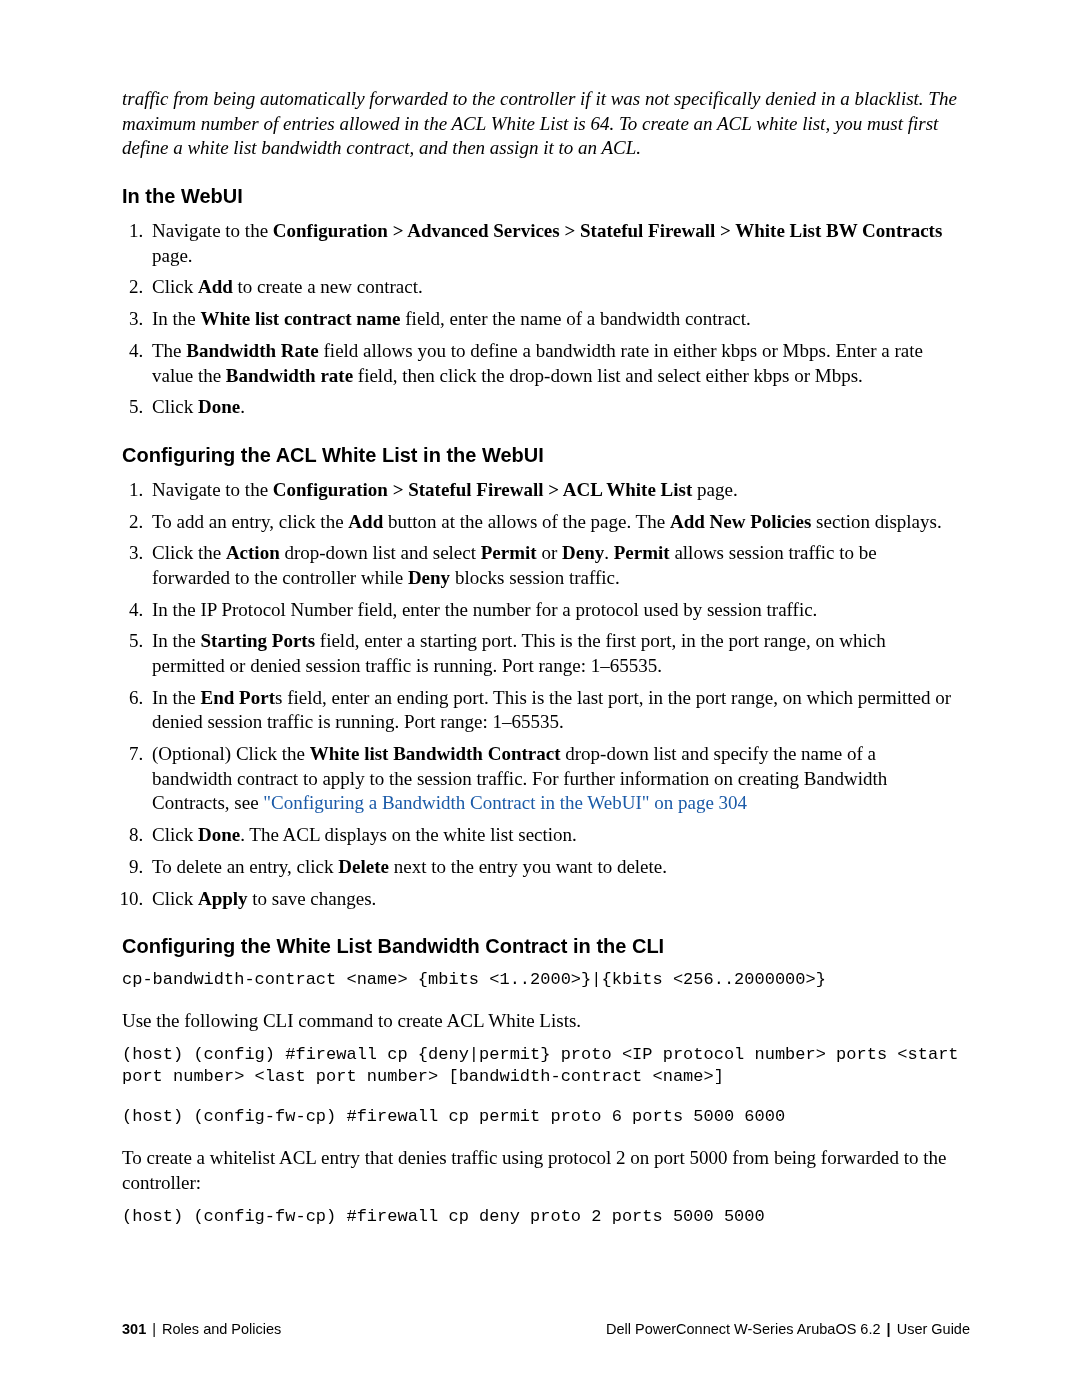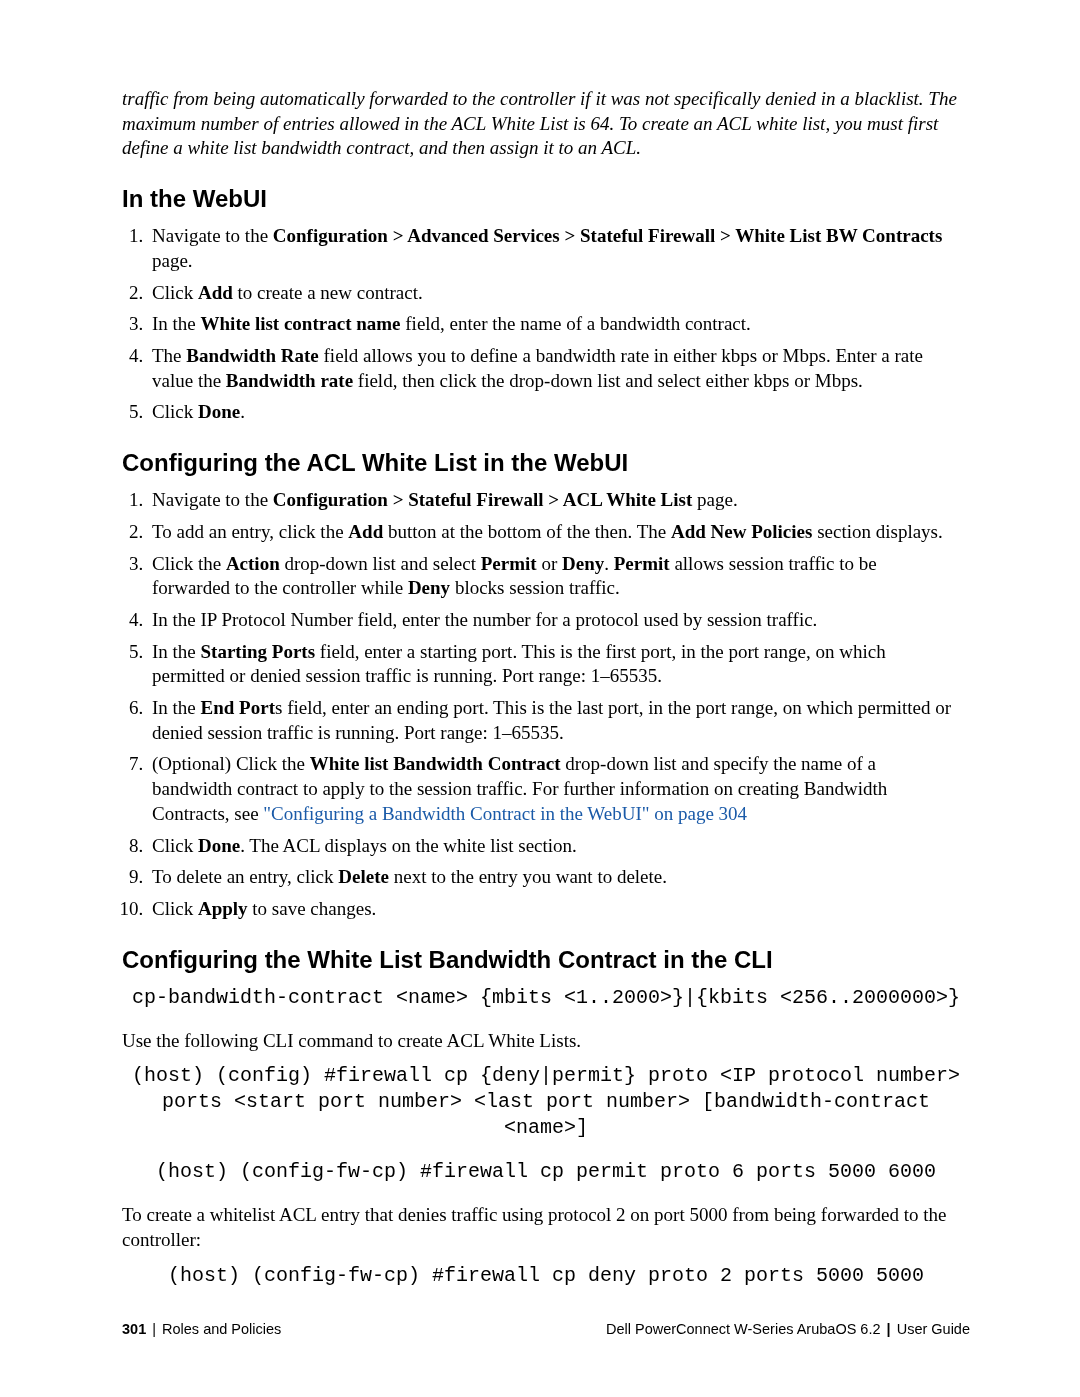--- a/index.html
+++ b/index.html
@@ -16,39 +16,38 @@
     position: relative;
     box-sizing: border-box;
     padding: 68px 110px 0 122px;
     font-size: 19px;
     line-height: 1.3;
   }
   .intro { margin-bottom: 22px; font-style: italic; }
   h2 {
     font-family: Arial, Helvetica, sans-serif;
     font-weight: bold;
-    font-size: 24px;
+    font-size: 20px;
     margin: 0 0 10px 0;
   }
   ol {
     margin: 0 16px 22px 0;
     padding-left: 26px;
   }
   ol li {
     padding-left: 4px;
     margin-bottom: 7px;
   }
   a.link { color: #1a5aa8; text-decoration: none; }
   pre.code {
     font-family: "Courier New", Courier, monospace;
-    font-size: 20px;
+    font-size: 17px;
     white-space: pre-wrap;
     word-wrap: break-word;
     margin: 4px 0 18px 0;
-    text-align: center;
   }
   .para { margin: 4px 0 10px 0; }
   .footer {
     position: absolute;
     left: 122px;
     right: 110px;
     bottom: 58px;
     font-family: Arial, Helvetica, sans-serif;
     font-size: 14.5px;
     display: flex;
@@ -71,21 +70,21 @@
     <li><span>Navigate to the </span><b>Configuration &gt; Advanced Services &gt; Stateful Firewall &gt; White List BW Contracts</b><span> page.</span></li>
     <li><span>Click </span><b>Add</b><span> to create a new contract.</span></li>
     <li><span>In the </span><b>White list contract name</b><span> field, enter the name of a bandwidth contract.</span></li>
     <li><span>The </span><b>Bandwidth Rate</b><span> field allows you to define a bandwidth rate in either kbps or Mbps. Enter a rate value the </span><b>Bandwidth rate</b><span> field, then click the drop-down list and select either kbps or Mbps.</span></li>
     <li><span>Click </span><b>Done</b><span>.</span></li>
   </ol>
 
   <h2>Configuring the ACL White List in the WebUI</h2>
   <ol>
     <li><span>Navigate to the </span><b>Configuration &gt; Stateful Firewall &gt; ACL White List</b><span> page.</span></li>
-    <li><span>To add an entry, click the </span><b>Add</b><span> button at the bottom of the then. The </span><b>Add New Policies</b><span> section displays.</span></li>
+    <li><span>To add an entry, click the </span><b>Add</b><span> button at the allows of the page. The </span><b>Add New Policies</b><span> section displays.</span></li>
     <li><span>Click the </span><b>Action</b><span> drop-down list and select </span><b>Permit</b><span> or </span><b>Deny</b><span>. </span><b>Permit</b><span> allows session traffic to be forwarded to the controller while </span><b>Deny</b><span> blocks session traffic.</span></li>
     <li>In the IP Protocol Number field, enter the number for a protocol used by session traffic.</li>
     <li><span>In the </span><b>Starting Ports</b><span> field, enter a starting port. This is the first port, in the port range, on which permitted or denied session traffic is running. Port range: 1–65535.</span></li>
     <li><span>In the </span><b>End Port</b><span>s field, enter an ending port. This is the last port, in the port range, on which permitted or denied session traffic is running. Port range: 1–65535.</span></li>
     <li><span>(Optional) Click the </span><b>White list Bandwidth Contract</b><span> drop-down list and specify the name of a bandwidth contract to apply to the session traffic. For further information on creating Bandwidth Contracts, see </span><a class="link">"Configuring a Bandwidth Contract in the WebUI" on page 304</a></li>
     <li><span>Click </span><b>Done</b><span>. The ACL displays on the white list section.</span></li>
     <li><span>To delete an entry, click </span><b>Delete</b><span> next to the entry you want to delete.</span></li>
     <li><span>Click </span><b>Apply</b><span> to save changes.</span></li>
   </ol>
 

